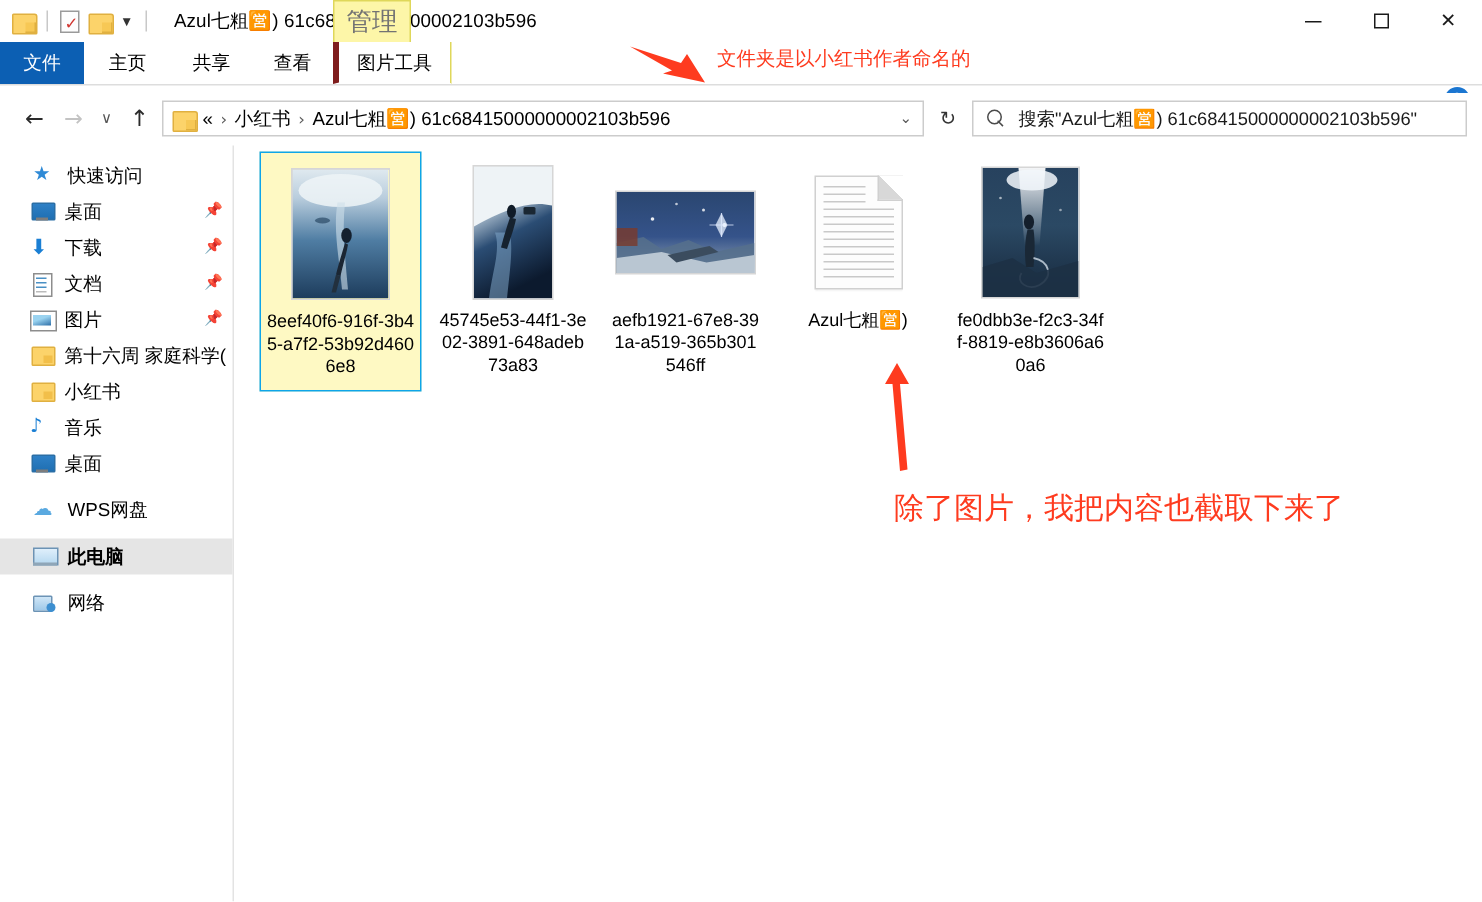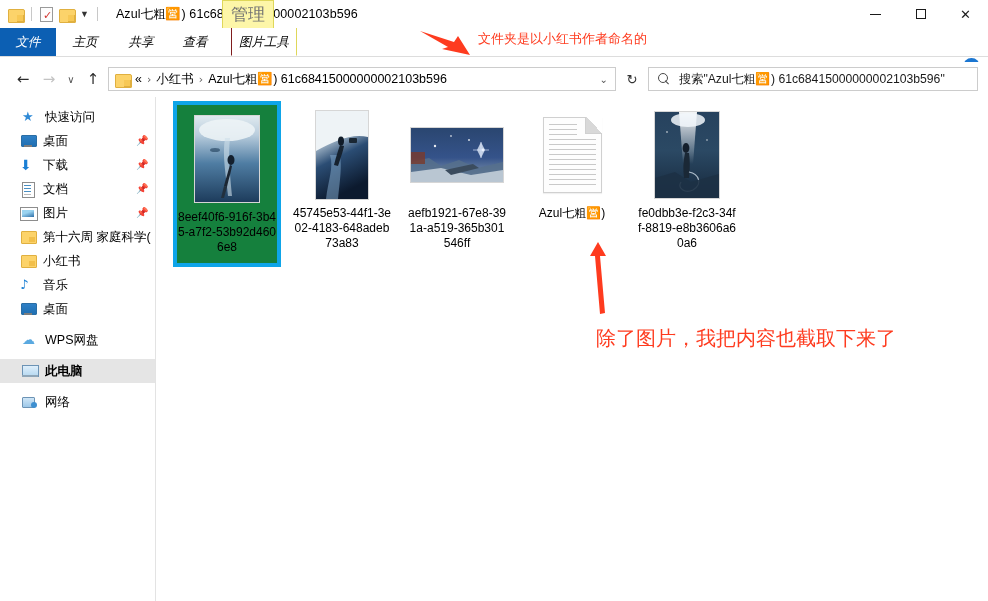--- a/index.html
+++ b/index.html
@@ -51,28 +51,28 @@
         font-size:13px; color:#1a1a1a; font-family:"DejaVu Sans", sans-serif; }
   .wc .bar { width:11px; height:1px; background:#1a1a1a; display:block; }
   .wc .sq  { width:10px; height:10px; border:1px solid #1a1a1a; display:block; }
 
   
   .tabsrow {
     position:absolute; left:0; top:28px; width:988px; height:28px; background:#ffffff;
   }
   .tab {
     position:absolute; top:0; height:28px; line-height:28px; font-size:12.5px;
-    text-align:center; color:#000; cursor:default;font-style:italic;
+    text-align:center; color:#000; cursor:default;
   }
   .tab-file { left:0; width:56px; background:#0c5fb3; color:#fff; }
   .tab-home { left:56px; width:58px; }
   .tab-share{ left:114px; width:54px; }
   .tab-view { left:168px; width:54px; }
-  .tab-pic  { left:231px; width:66px; background:#ffffff;
-              border-left:1px solid #7f1d1d; border-right:1px solid #dfd75a;
+  .tab-pic  { left:222px; width:79px; background:#ffffff;
+              border-left:4px solid #7f1d1d; border-right:1px solid #dfd75a;
               border-bottom:1px solid #ffffff; }
   .pic-ctx {
     position:absolute; left:222px; top:0; width:52px; height:28px;
     background:#fdf6a8; border:1px solid #dfd75a; border-bottom:none;
     text-align:center; line-height:28px; font-size:17px; color:#737373;
   }
   .ribbon-bottom {
     position:absolute; left:0; top:56px; width:988px; height:1px; background:#dddddd;
   }
   .ribbon-right {
@@ -202,21 +202,21 @@
     background:#3d8fd0; border-radius:50%;
   }
 
   
   .content { position:absolute; left:157px; top:0; width:831px; height:504px; background:#fff; }
   .grid { position:absolute; left:16px; top:4px; display:flex; gap:0; }
   .tile {
     width:108px; padding:6px 4px 8px 4px; display:flex; flex-direction:column;
     align-items:center; margin-right:7px;
   }
-  .tile.selected { background:#15803d; border:4px solid #0ea5e9;justify-content:space-between; }
+  .tile.selected { background:#fef9c3; border:1px solid #0ea5e9;justify-content:space-between; }
   .thumb-wrap {
     width:98px; height:95px; display:flex; align-items:center; justify-content:center;
   }
   .thumb { box-shadow:0 0 0 1px #d6d6d6; }
   .fname {
     margin-top:4px; font-size:12px; line-height:15px; color:#000; text-align:center;
     word-break:break-all; width:100px;
   }
 
   
@@ -426,21 +426,21 @@
                 </linearGradient>
               </defs>
               <rect width="52" height="88" fill="url(#g2)"></rect>
               <path d="M0 0 H52 V26 C36 22 18 30 0 40 Z" fill="#eef3f6"></path>
               <path d="M14 44 C18 56 12 70 10 88 L22 88 C24 68 26 56 24 44 Z" fill="#7fa6c9" opacity=".55"></path>
               <ellipse cx="25" cy="30" rx="3" ry="4.5" fill="#101b28"></ellipse>
               <path d="M24 34 C22 40 20 46 18 54 L22 55 C25 46 27 40 28 35 Z" fill="#16222f"></path>
               <rect x="33" y="27" width="8" height="5" rx="1" fill="#1a2733"></rect>
             </svg>
           </div>
-          <div class="fname">45745e53-44f1-3e02-4183-648adeb73a83</div>
+          <div class="fname">45745e53-44f1-3e02-3891-648adeb73a83</div>
         </div>
 
         <div class="tile">
           <div class="thumb-wrap">
             <svg class="thumb" width="92" height="54" viewBox="0 0 92 54">
               <defs>
                 <linearGradient id="g3" x1="0" y1="0" x2="0" y2="1">
                   <stop offset="0%" stop-color="#2a4670"></stop>
                   <stop offset="55%" stop-color="#35538a"></stop>
                   <stop offset="100%" stop-color="#95a6b5"></stop>

